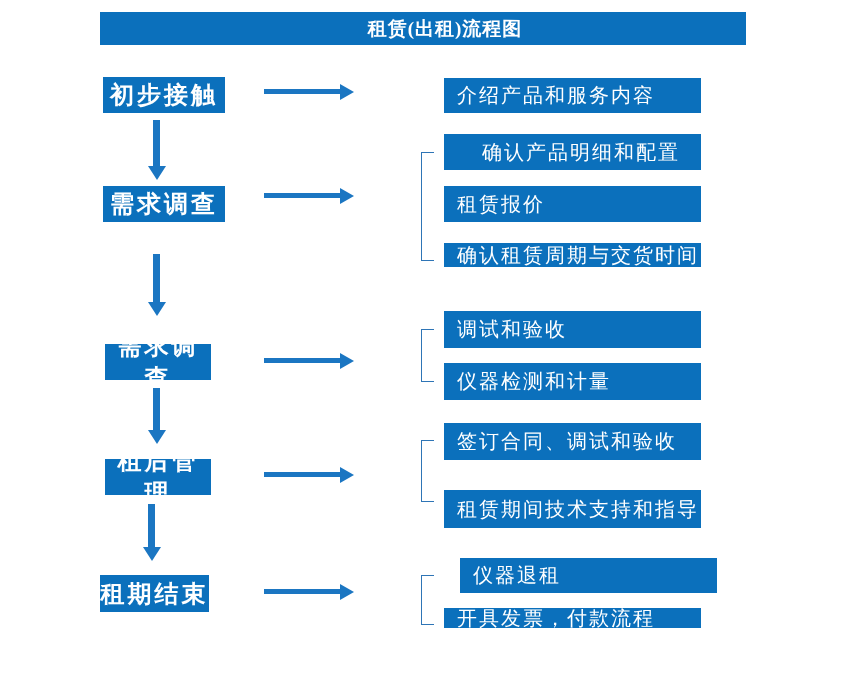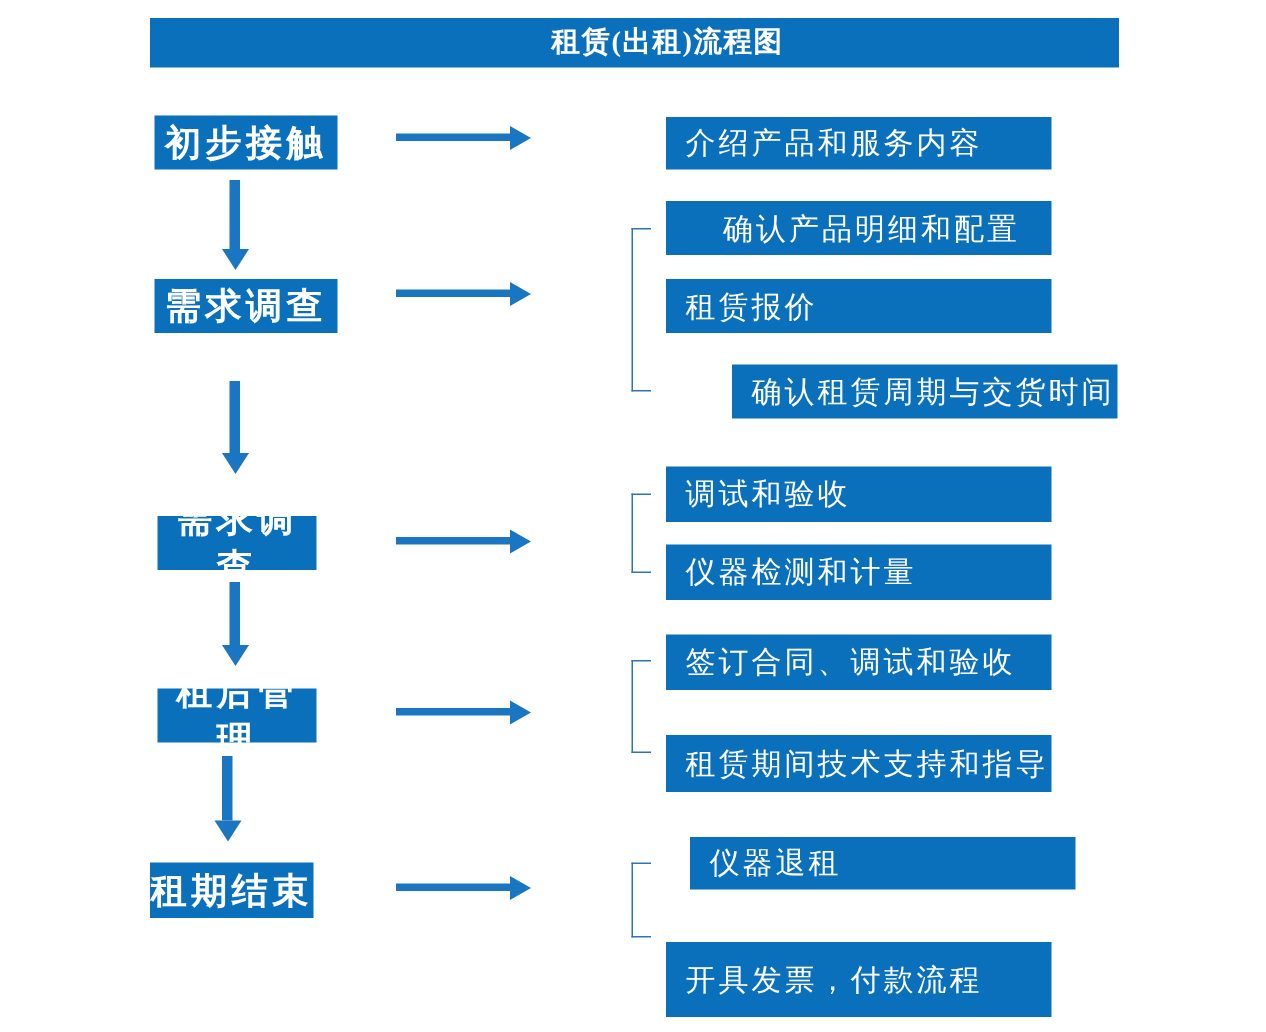--- a/index.html
+++ b/index.html
@@ -114,21 +114,21 @@
   </div>
 
   <div class="bracket" style="top:152px; height:109px;"></div>
   <div class="bracket" style="top:329px; height:53px;"></div>
   <div class="bracket" style="top:440px; height:62px;"></div>
   <div class="bracket" style="top:575px; height:50px;"></div>
 
   <div class="detail-box" style="top:78px;  height:35px;">介绍产品和服务内容</div>
   <div class="detail-box" style="top:134px; height:36px;padding-left:38px;">确认产品明细和配置</div>
   <div class="detail-box" style="top:186px; height:36px;">租赁报价</div>
-  <div class="detail-box" style="top:243px; height:36px;margin-left:44px;">确认租赁周期与交货时间</div>
+  <div class="detail-box" style="top:243px; height:24px;">确认租赁周期与交货时间</div>
   <div class="detail-box" style="top:311px; height:37px;">调试和验收</div>
   <div class="detail-box" style="top:363px; height:37px;">仪器检测和计量</div>
   <div class="detail-box" style="top:423px; height:37px;">签订合同、调试和验收</div>
   <div class="detail-box" style="top:490px; height:38px;">租赁期间技术支持和指导</div>
   <div class="detail-box" style="top:558px; height:35px;margin-left:16px;">仪器退租</div>
-  <div class="detail-box" style="top:628px; height:50px;text-align:center;">开具发票，付款流程</div>
+  <div class="detail-box" style="top:608px; height:20px;text-align:center;">开具发票，付款流程</div>
 
 </div>
 
 </body></html>

